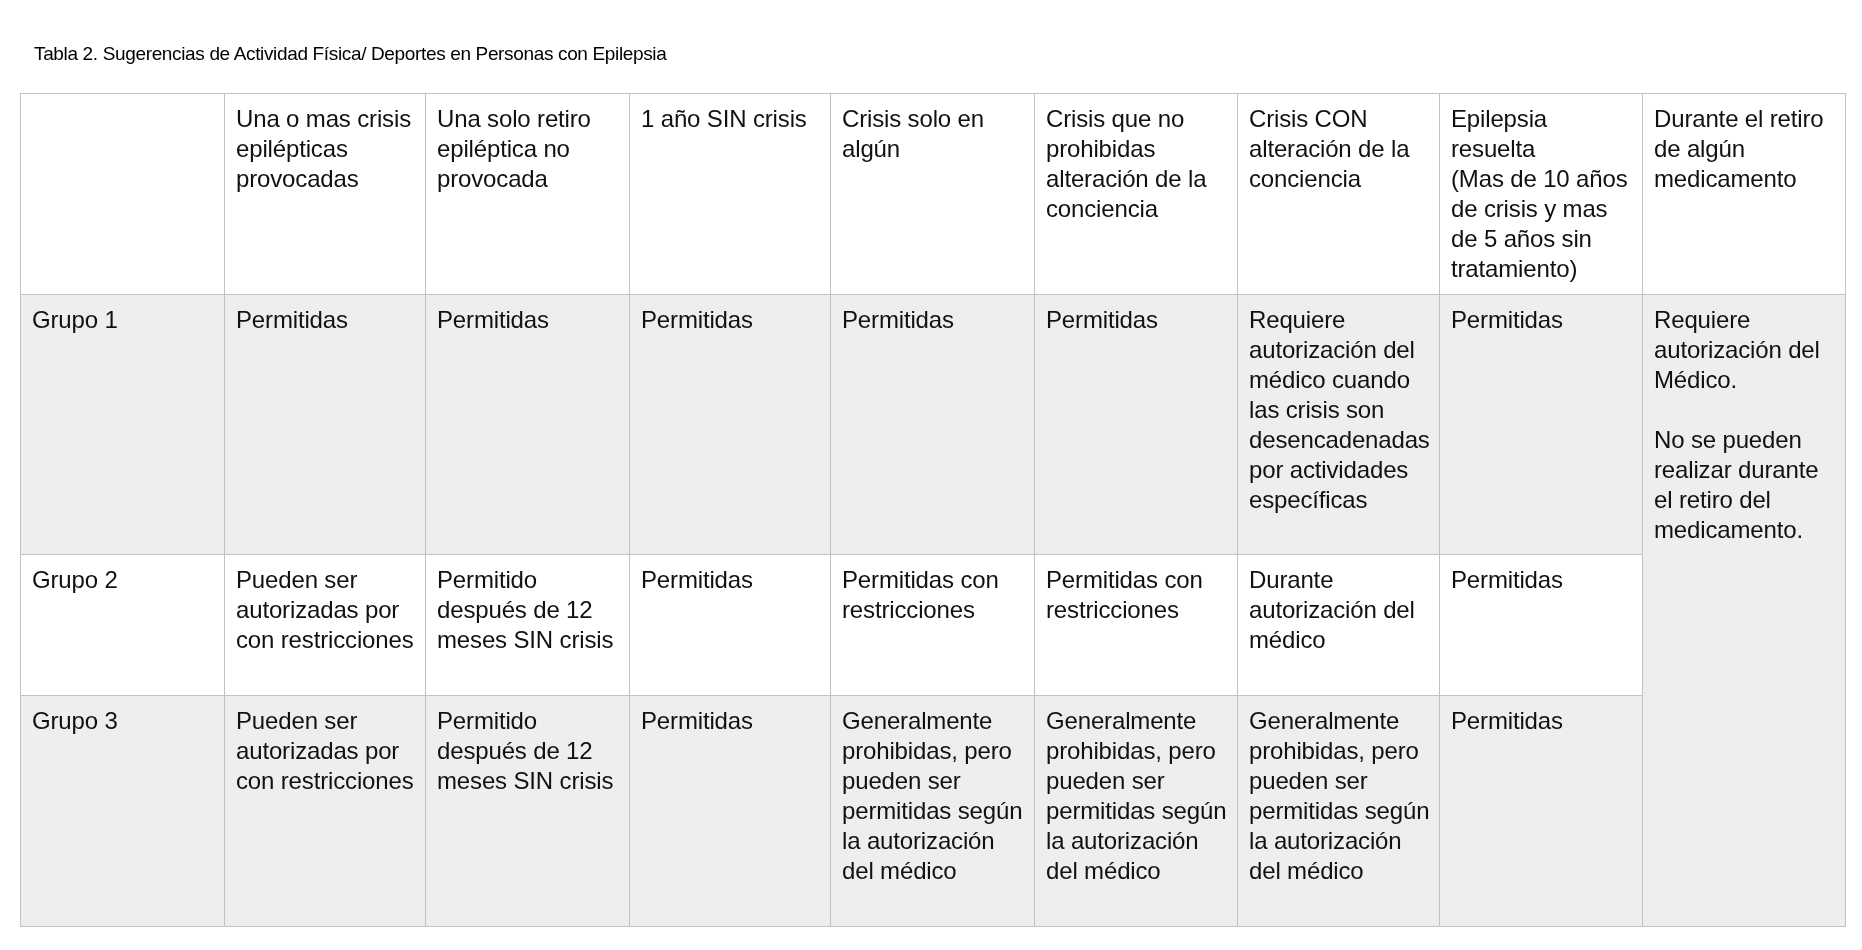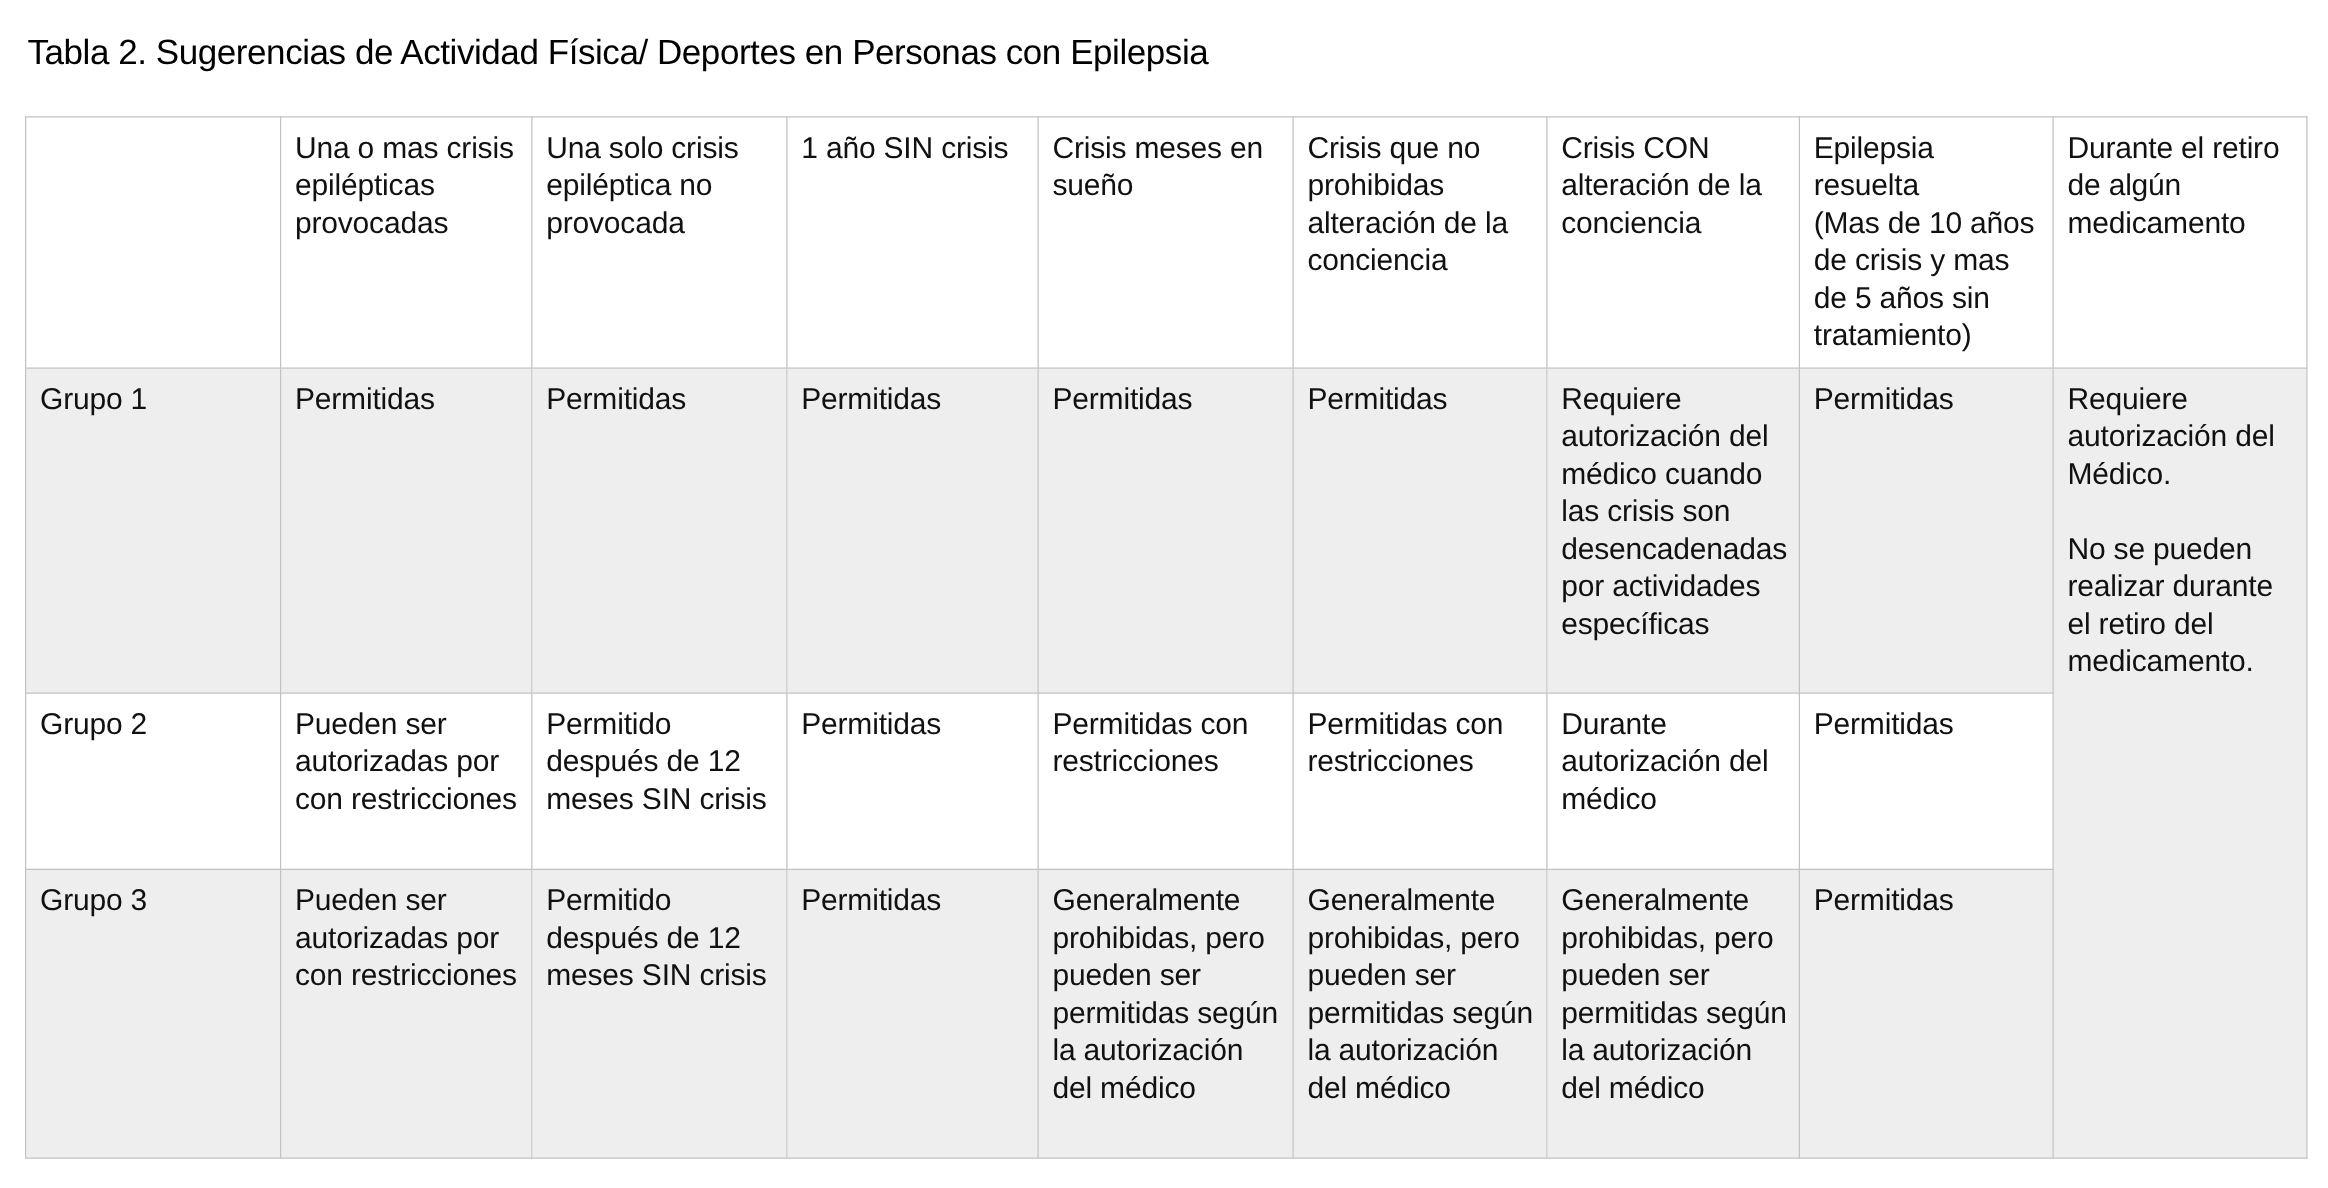--- a/index.html
+++ b/index.html
@@ -12,26 +12,26 @@
   }
   body {
     position: relative;
     font-family: "Liberation Sans", sans-serif;
     color: #111111;
   }
   .title {
     position: absolute;
     left: 22px;
     top: 26px;
-    font-size: 28px;
+    font-size: 19px;
     line-height: 32px;
     letter-spacing: -0.35px;
     white-space: nowrap;
     color: #000000;
-    margin: 0;
+    margin: 12px;
     font-weight: normal;
   }
   table.grid {
     position: absolute;
     left: 20px;
     top: 93px;
     border-collapse: collapse;
     table-layout: fixed;
     width: 1825px;
   }
@@ -68,23 +68,23 @@
     <col style="width:204px">
     <col style="width:203px">
     <col style="width:202px">
     <col style="width:203px">
     <col style="width:203px">
   </colgroup>
   <tbody>
       <tr class="header-row">
     <th></th>
     <th>Una o mas crisis epilépticas provocadas</th>
-    <th>Una solo crisis epiléptica no provocada</th>
+    <th>Una solo retiro epiléptica no provocada</th>
     <th>1 año SIN crisis</th>
-    <th>Crisis meses en sueño</th>
+    <th>Crisis solo en algún</th>
     <th>Crisis que no prohibidas alteración de la conciencia</th>
     <th>Crisis CON alteración de la conciencia</th>
     <th class="pre">Epilepsia resuelta
 (Mas de 10 años de crisis y mas de 5 años sin tratamiento)</th>
     <th>Durante el retiro de algún medicamento</th>
   </tr>
 
   <tr class="row-g1">
     <td>Grupo 1</td>
     <td>Permitidas</td>

